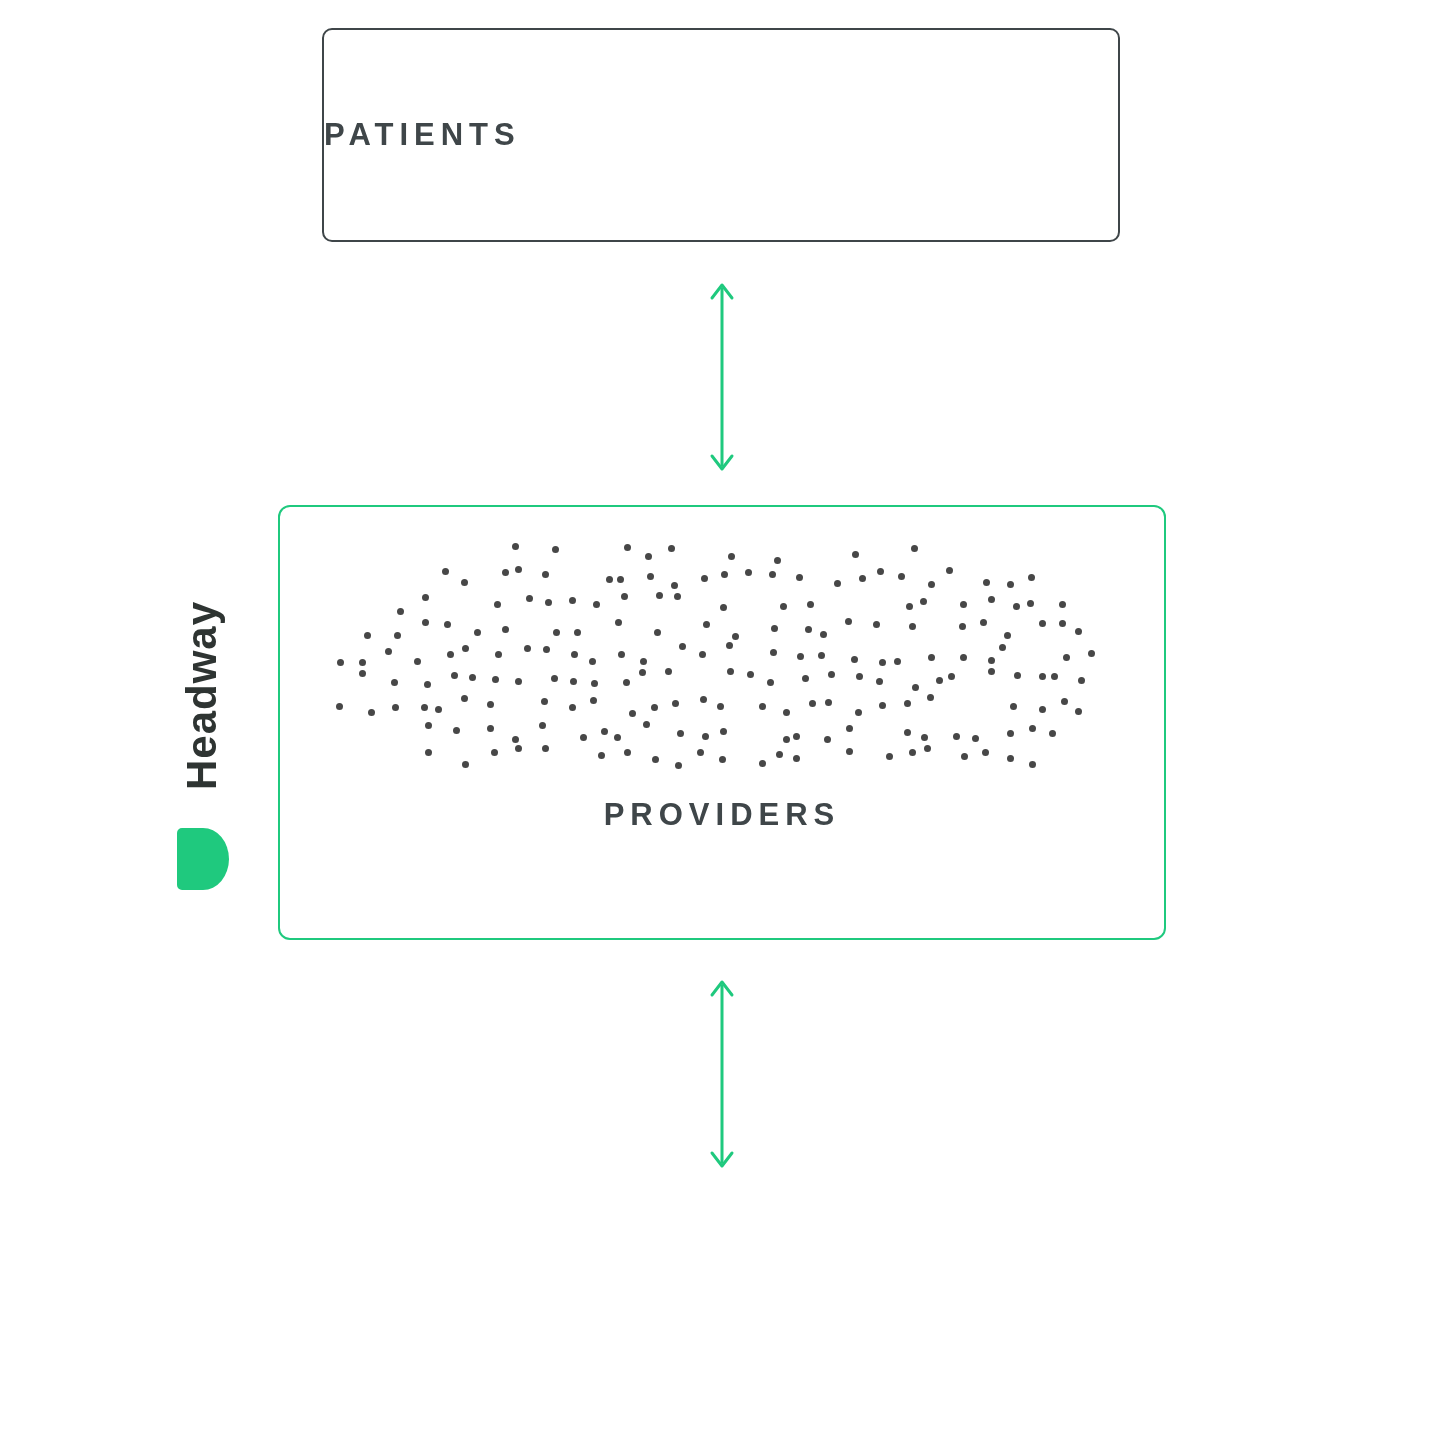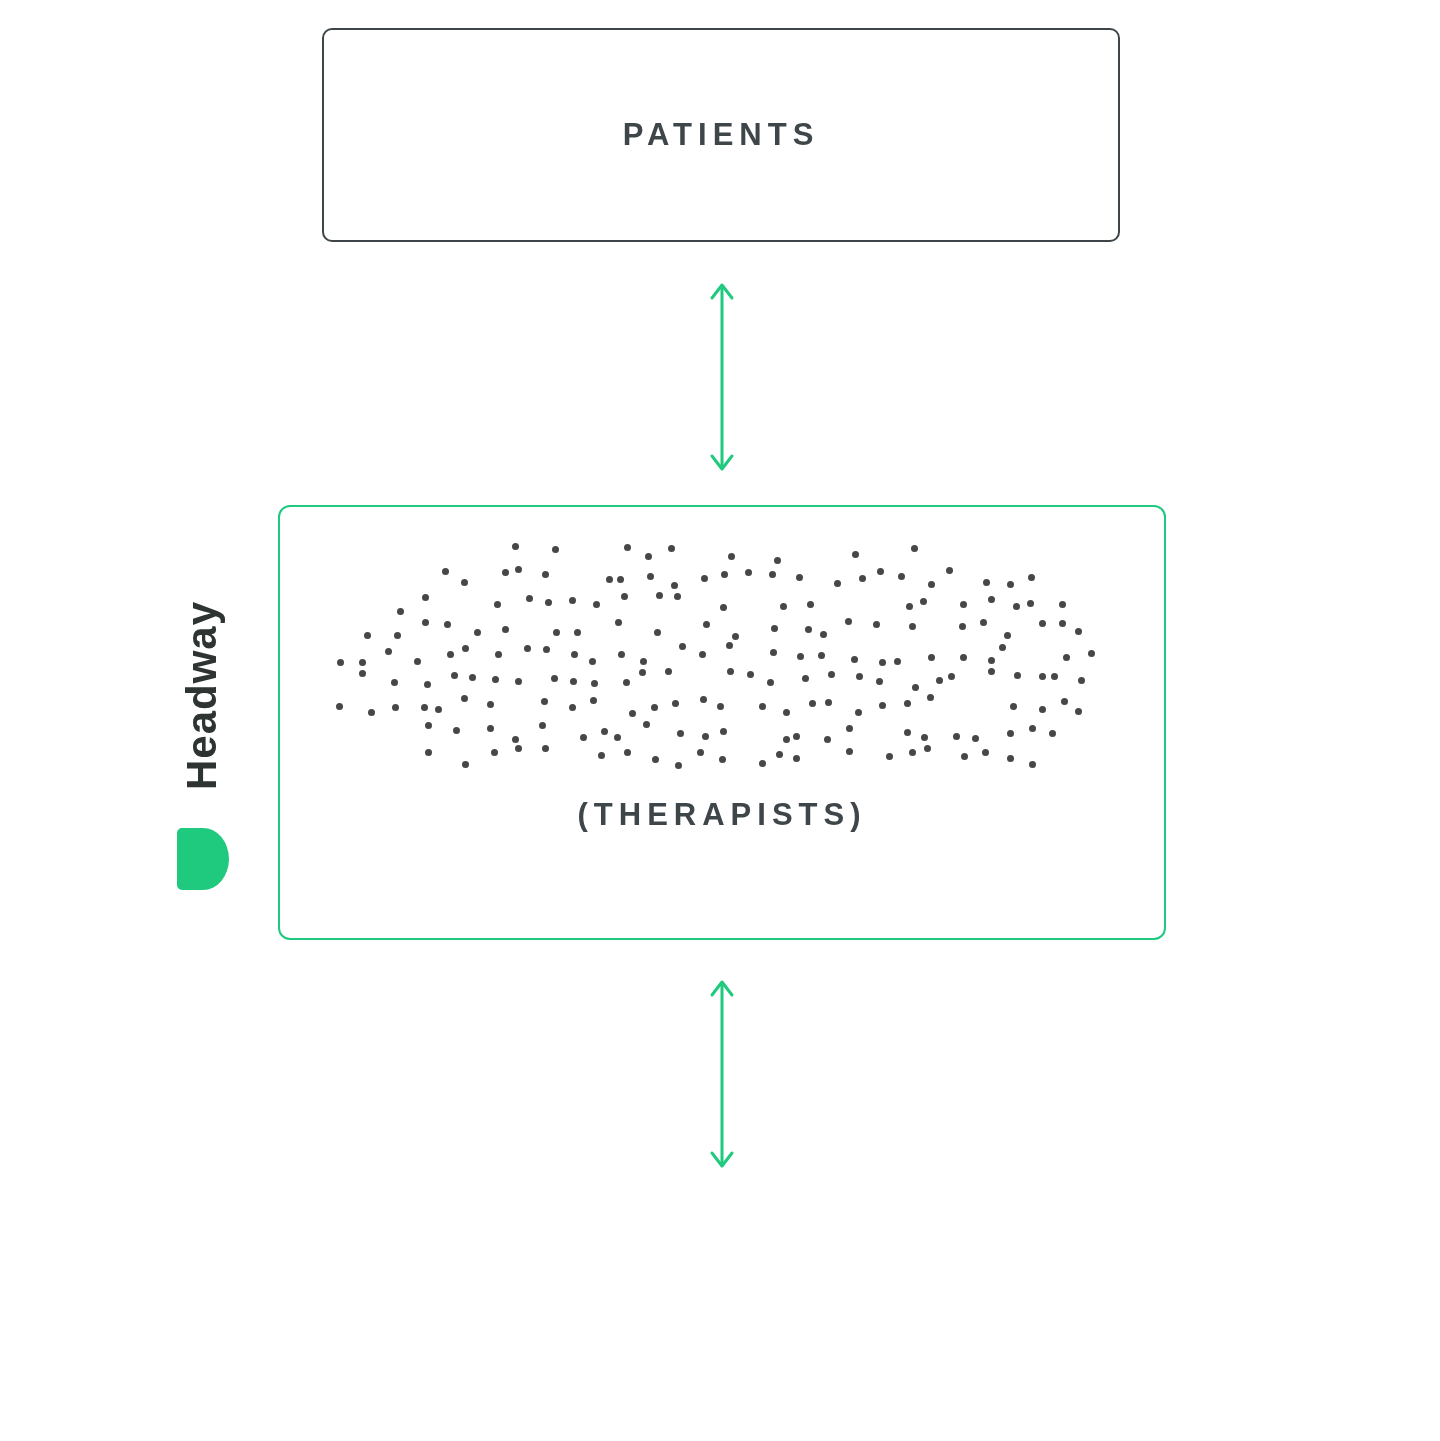--- a/index.html
+++ b/index.html
@@ -11,21 +11,21 @@
   .canvas{
     position:relative;
     width:1440px;height:1441px;
     background:#ffffff;
     font-family:"Liberation Sans","DejaVu Sans",sans-serif;
     overflow:hidden;
   }
   .node{
     position:absolute;
     background:#ffffff;
-    display:flex;align-items:center;justify-content:center;
+    display:flex;align-items:center;
     box-sizing:border-box;
   }
   .node-dark{
     border:2px solid var(--ink);
     border-radius:10px;
   }
   .node-green{
     border:2px solid var(--accent);
     border-radius:12px;
   }
@@ -293,21 +293,21 @@
         <span class="dot" style="left: 566px; top: 241.3px;"></span>
         <span class="dot" style="left: 605.9px; top: 245.7px;"></span>
         <span class="dot" style="left: 628.6px; top: 241.8px;"></span>
         <span class="dot" style="left: 644.1px; top: 238.1px;"></span>
         <span class="dot" style="left: 681px; top: 245.8px;"></span>
         <span class="dot" style="left: 701.9px; top: 241.9px;"></span>
         <span class="dot" style="left: 727.3px; top: 248.3px;"></span>
         <span class="dot" style="left: 748.8px; top: 254.2px;"></span>
       </div>
     <div class="providers-label-wrap">
-      <div class="node-label">(THERAPISTS)</div>
+      <div class="node-label">PROVIDERS</div>
     </div>
   </div>
 
   <div class="connector" id="connector-bottom">
     <svg viewBox="0 0 28 192">
       <line x1="14" y1="8" x2="14" y2="184" stroke="currentColor" stroke-width="3" stroke-linecap="round"></line>
       <polyline points="4,17 14,4 24,17" fill="none" stroke="currentColor" stroke-width="3" stroke-linecap="round" stroke-linejoin="round"></polyline>
       <polyline points="4,175 14,188 24,175" fill="none" stroke="currentColor" stroke-width="3" stroke-linecap="round" stroke-linejoin="round"></polyline>
     </svg>
   </div>

